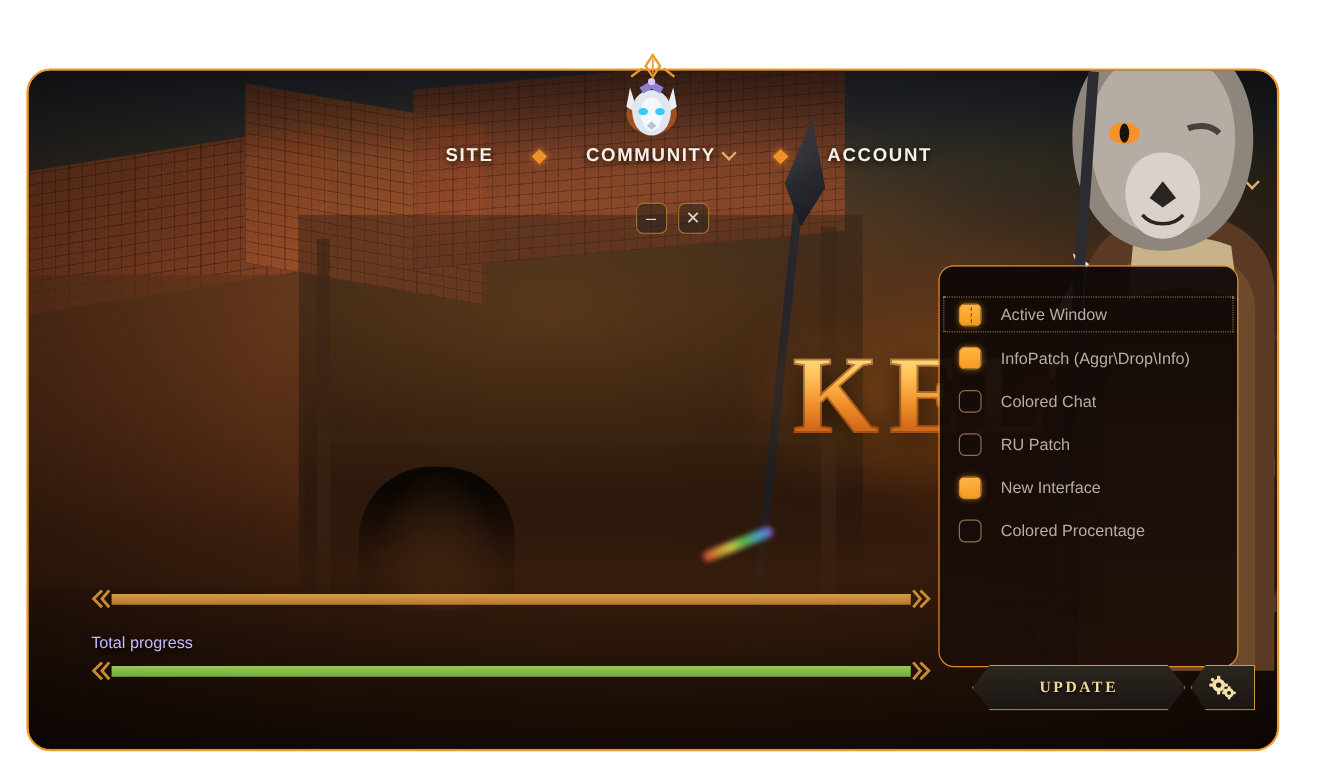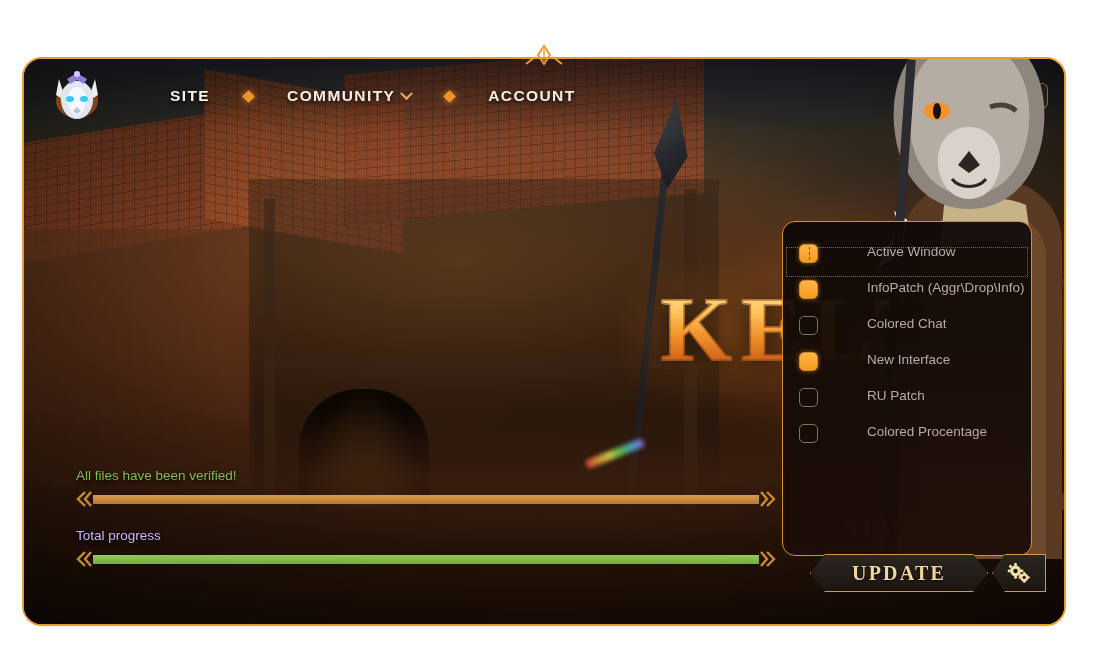--- a/index.html
+++ b/index.html
@@ -102,20 +102,21 @@
     background: radial-gradient(ellipse 78% 78% at 50% 48%, rgba(0,0,0,0) 40%, rgba(0,0,0,0.55) 88%, rgba(0,0,0,0.8) 100%);
   }
 
   
   #navbar {
     position: absolute; left: 0; top: 0; right: 0; height: 74px;
     display: flex; align-items: center;
     padding: 0 16px 0 22px;
     z-index: 20;
     background: linear-gradient(180deg, rgba(12,8,5,0.55), rgba(12,8,5,0.0));
+    flex-direction: column;
   }
   #brand-logo {
     width: 62px; height: 62px; position: relative; flex: 0 0 auto;
     margin-right: 8px;
   }
   .nav-links { display: flex; align-items: center; gap: 0; margin-left: 54px; }
   .nav-item {
     color: #f6efe6; font-weight: bold; font-size: 15.5px;
     letter-spacing: 1.4px; text-shadow: 0 2px 5px rgba(0,0,0,0.9);
     display: flex; align-items: center; gap: 7px;
@@ -223,24 +224,23 @@
   #options-panel {
     position: absolute; left: 758px; top: 162px;
     width: 250px; height: 335px;
     background: linear-gradient(180deg, rgba(14,8,6,0.95) 0%, rgba(22,11,7,0.94) 60%, rgba(28,13,8,0.93) 100%);
     border: 1px solid #e08a28;
     border-radius: 13px;
     z-index: 30;
     padding: 22px 0 12px 0;
   }
   .opt-row {
-    display: flex; 
+    display: flex; align-items: center;
     height: 36px; padding: 0 16px;
     cursor: pointer;
-    gap: 33px;
   }
   .opt-row.focused { outline: 1px dotted rgba(190,150,110,0.65); outline-offset: -4px; }
   .cbox {
     width: 19px; height: 19px; border-radius: 5px;
     border: 1px solid #8c7050;
     background: rgba(22,14,9,0.6);
     flex: 0 0 auto; margin-right: 16px;
     position: relative;
   }
   .cbox.on {
@@ -262,21 +262,21 @@
     position: absolute; left: 786px; bottom: 32px;
     width: 178px; height: 38px; z-index: 32;
     display: flex; align-items: center; justify-content: center;
     background: linear-gradient(180deg,#2c2621 0%, #1b1611 100%);
     border: 1px solid #d39a40;
     clip-path: polygon(15px 0, calc(100% - 15px) 0, 100% 50%, calc(100% - 15px) 100%, 15px 100%, 0 50%);
     cursor: pointer;
   }
   #update-label {
     font-family: "Liberation Serif", serif;
-    font-weight: bold; font-size: 20px; letter-spacing: 2.2px;
+    font-weight: bold; font-size: 13px; letter-spacing: 2.2px;
     color: #f0d79a; text-shadow: 0 1px 3px rgba(0,0,0,0.9);
   }
   #settings-btn {
     position: absolute; left: 968px; bottom: 32px;
     width: 54px; height: 38px; z-index: 32;
     display: flex; align-items: center; justify-content: center;
     background: linear-gradient(180deg,#2c2621 0%, #1b1611 100%);
     border: 1px solid #d39a40;
     clip-path: polygon(13px 0, 100% 0, 100% 100%, 13px 100%, 0 50%);
     cursor: pointer;
@@ -415,21 +415,20 @@
 
       <ellipse cx="143" cy="112" rx="13" ry="9" fill="#f5932a"></ellipse>
       <ellipse cx="143" cy="112" rx="4" ry="8" fill="#1b1208"></ellipse>
       <path d="M196 108 C206 104 216 106 222 112" stroke="#4a423a" stroke-width="5" fill="none"></path>
 
       <rect x="96" y="60" width="9" height="500" fill="#2b2b31" transform="rotate(4 100 300)"></rect>
     </svg>
 
     <div id="progress-area">
 
-      <div class="prog-label" id="verify-label">All files have been verified!</div>
       <div class="bar-row">
         <svg class="bar-cap" viewBox="0 0 17 18">
           <path d="M9 2 L2 9 L9 16" stroke="#c98a30" stroke-width="2.4" fill="none"></path>
           <path d="M15 2 L9 9 L15 16" stroke="#c98a30" stroke-width="2.4" fill="none"></path>
         </svg>
         <div class="bar-track">
           <div class="bar-fill" id="verify-fill" style="width:100%; background:linear-gradient(180deg,#d79b4e,#b8762c);"></div>
         </div>
         <svg class="bar-cap" viewBox="0 0 17 18">
           <path d="M8 2 L15 9 L8 16" stroke="#c98a30" stroke-width="2.4" fill="none"></path>
@@ -463,26 +462,26 @@
         </div>
         <div class="opt-row">
           <div class="cbox on"></div>
           <span class="opt-label">InfoPatch (Aggr\Drop\Info)</span>
         </div>
         <div class="opt-row">
           <div class="cbox"></div>
           <span class="opt-label">Colored Chat</span>
         </div>
         <div class="opt-row">
+          <div class="cbox"></div>
+          <span class="opt-label">RU Patch</span>
+        </div>
+        <div class="opt-row">
           <div class="cbox on"></div>
           <span class="opt-label">New Interface</span>
-        </div>
-        <div class="opt-row">
-          <div class="cbox"></div>
-          <span class="opt-label">RU Patch</span>
         </div>
         <div class="opt-row">
           <div class="cbox"></div>
           <span class="opt-label">Colored Procentage</span>
         </div>
       </div>
 
     <div id="update-btn">
       <span id="update-label">UPDATE</span>
     </div>

